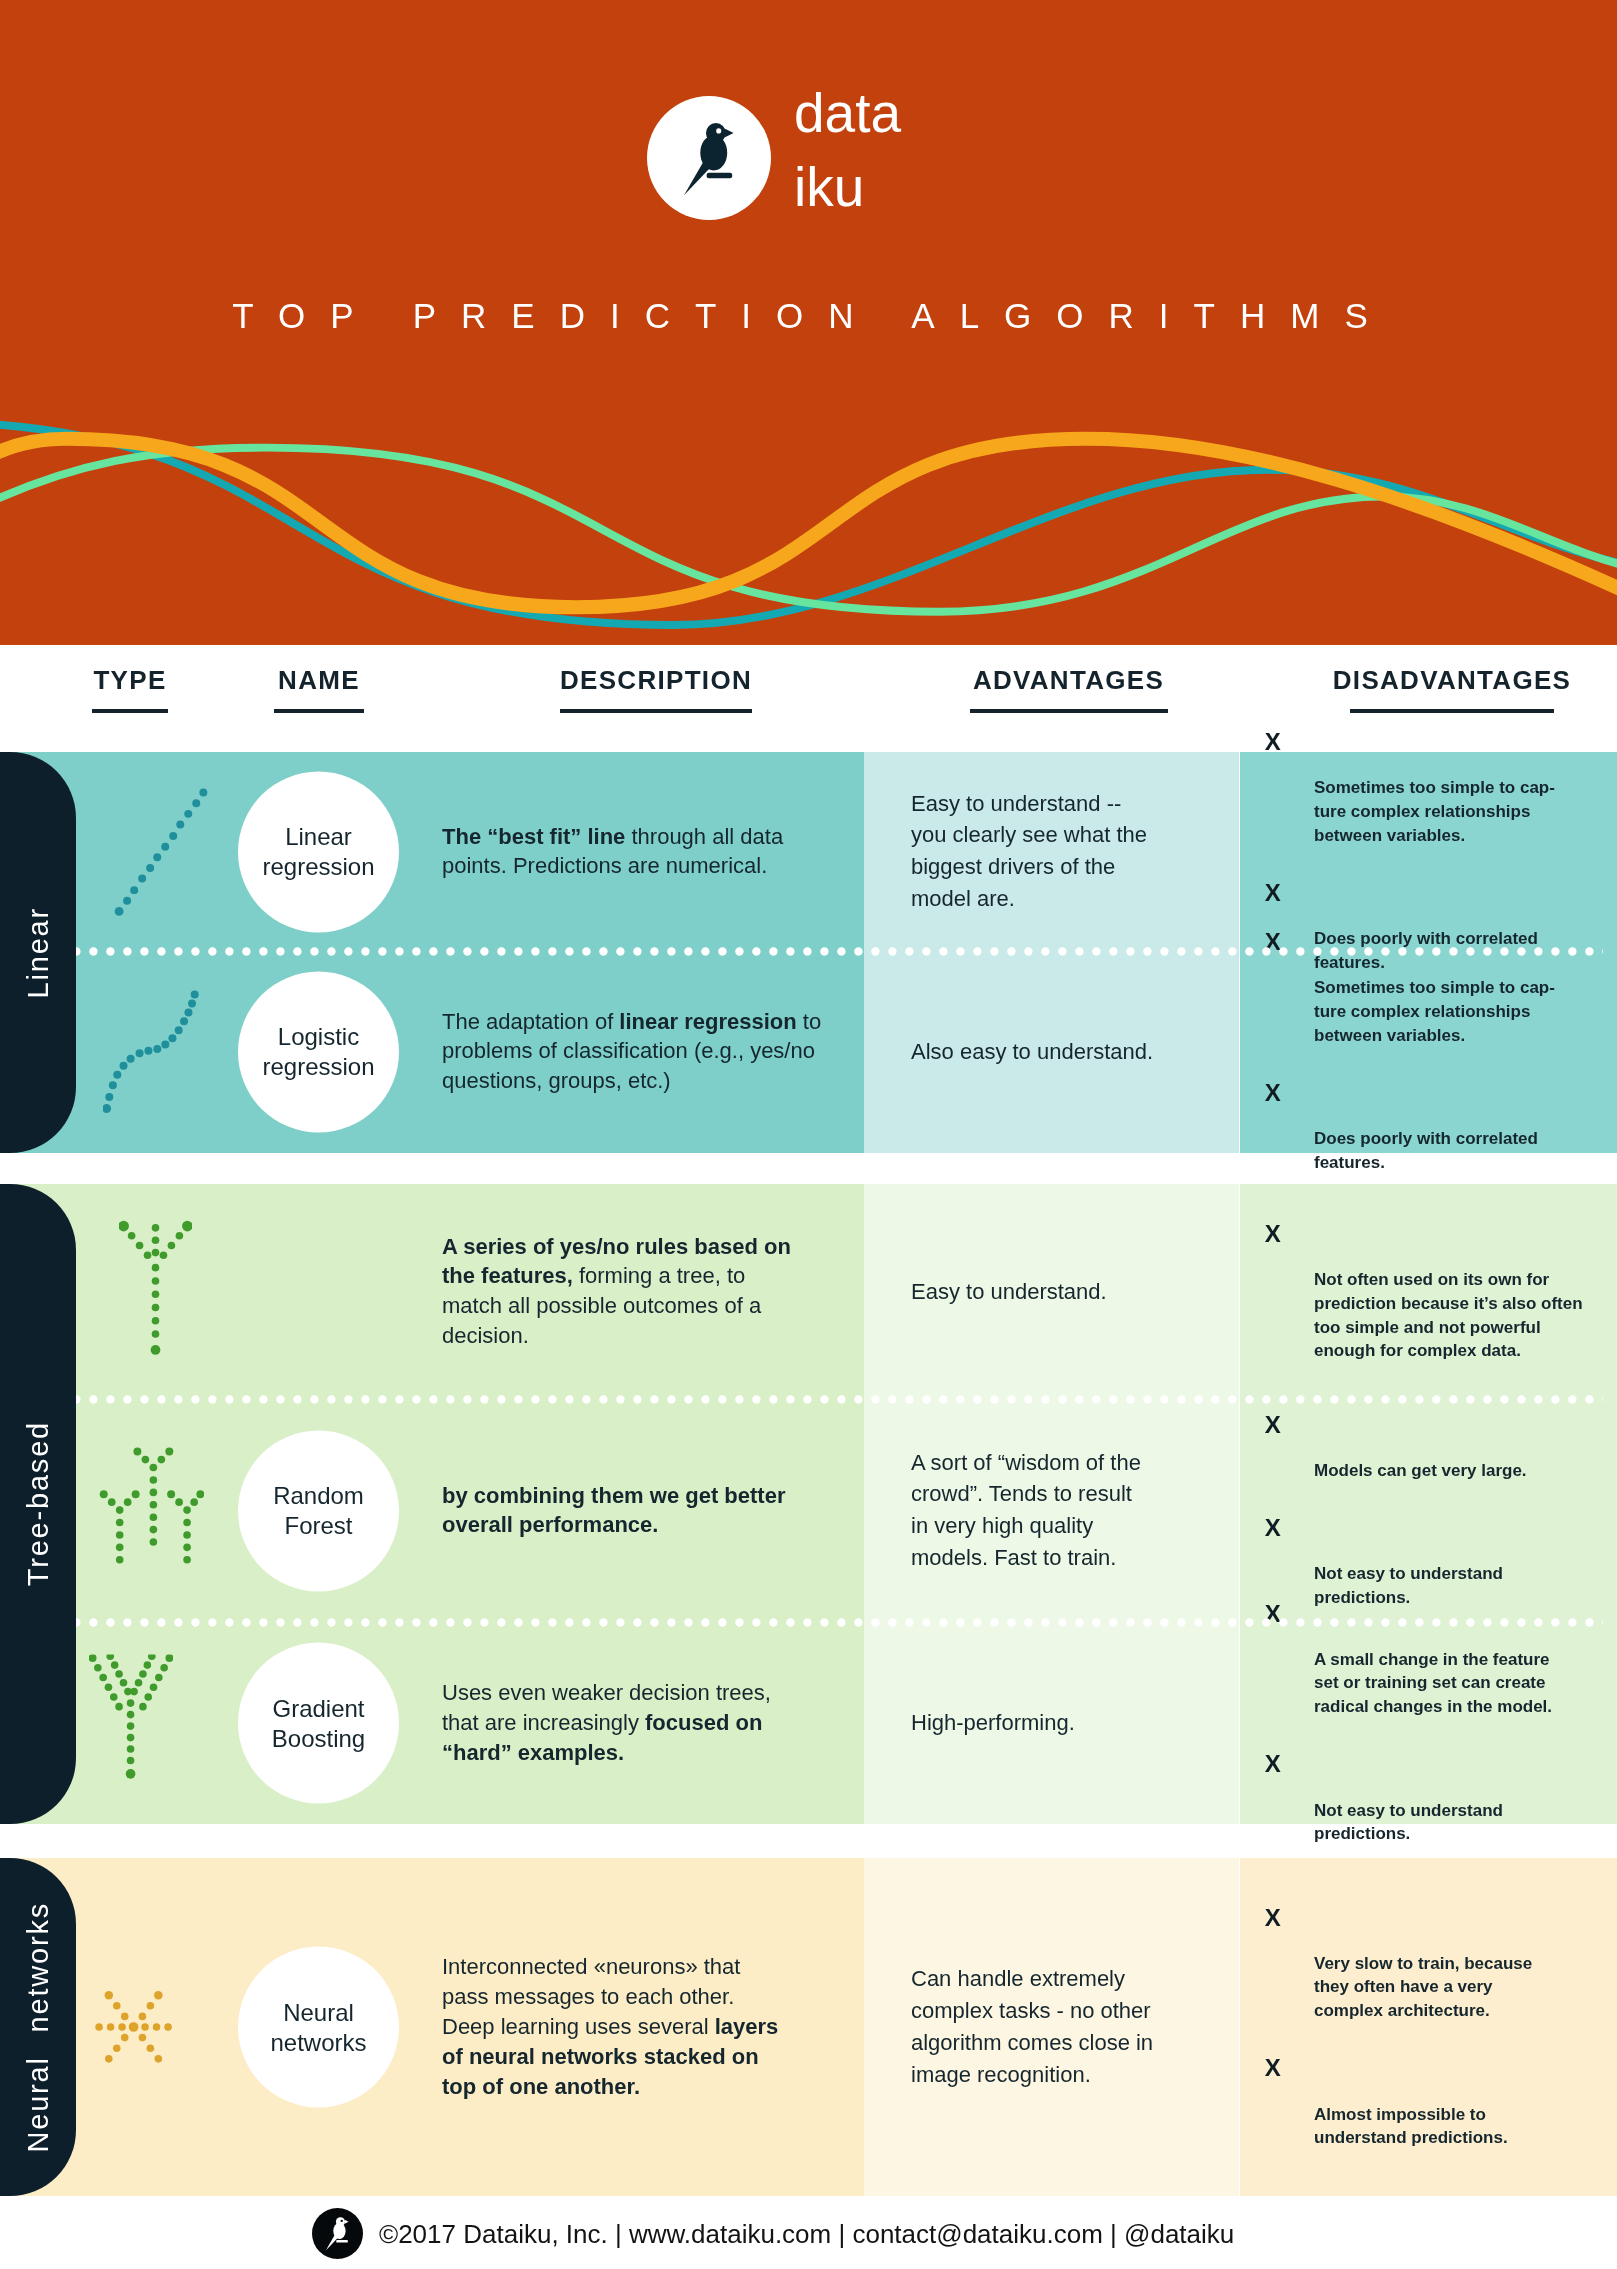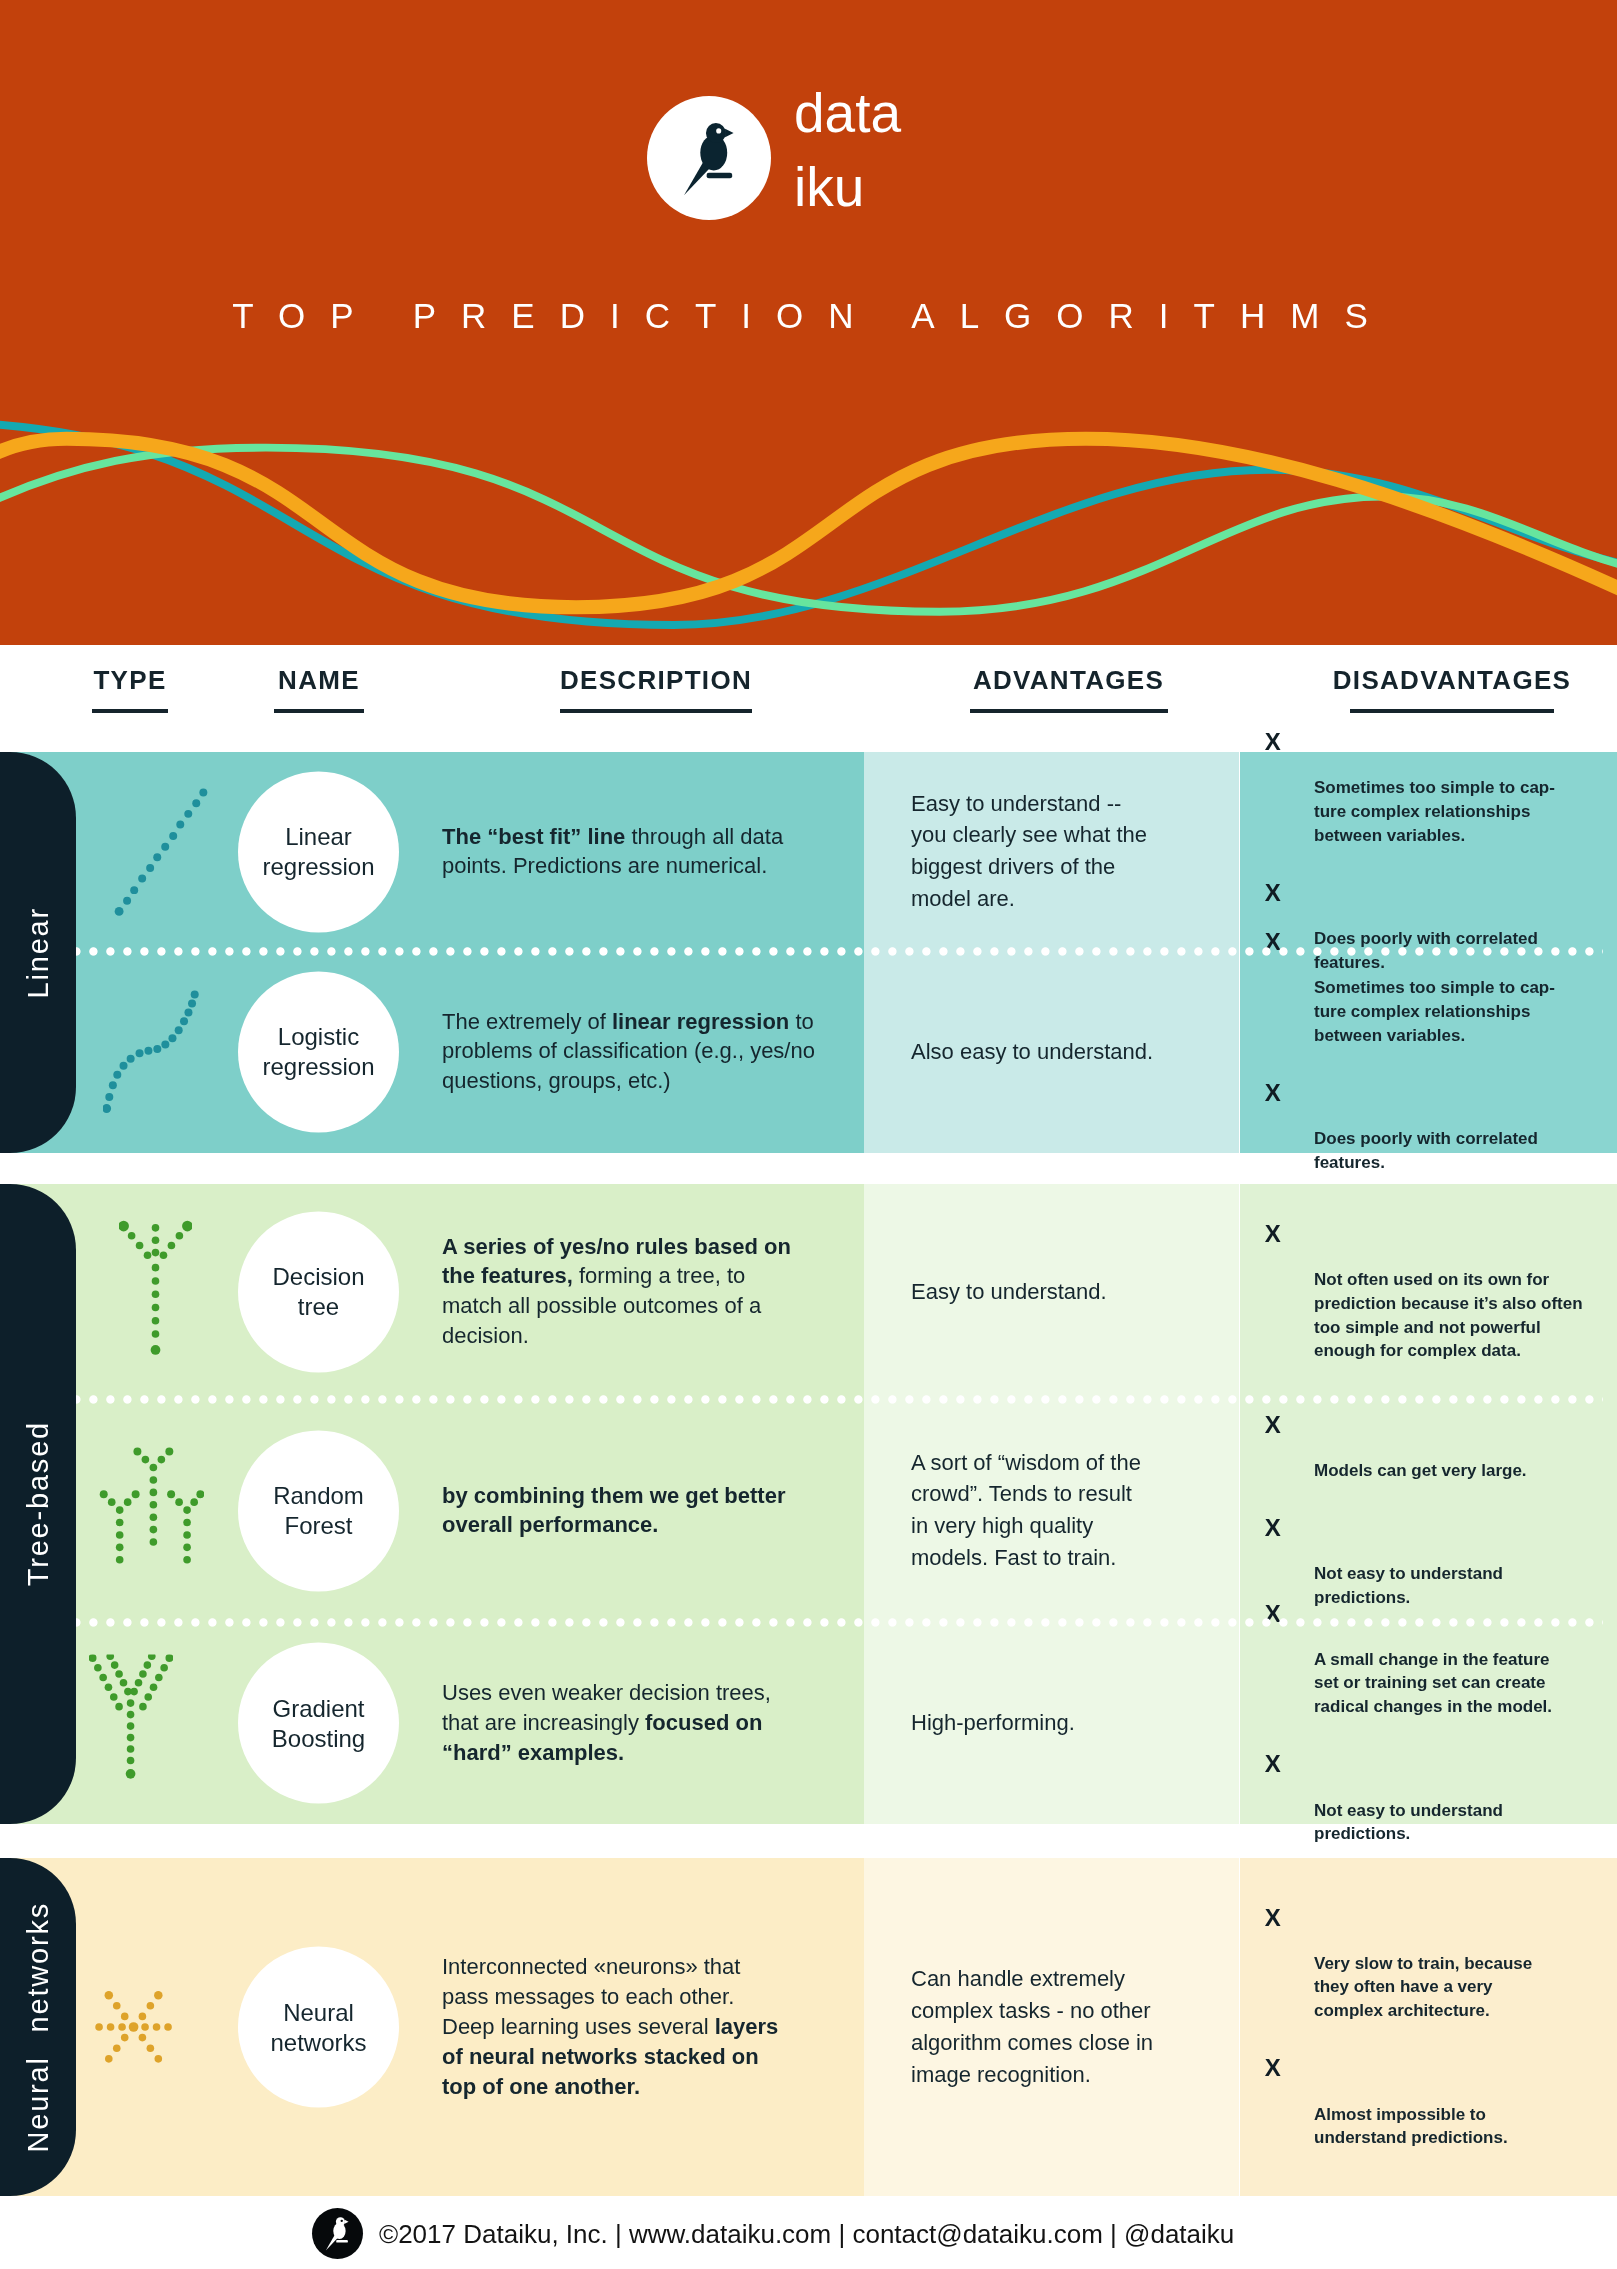--- a/index.html
+++ b/index.html
@@ -175,21 +175,21 @@
               <circle cx="85" cy="48" r="4.5"></circle>
             <circle cx="91" cy="38" r="4.5"></circle>
               <circle cx="96" cy="28" r="4.5"></circle>
               <circle cx="100" cy="18" r="4.5"></circle>
             <circle cx="103" cy="8" r="4.5"></circle>
           </g>
         </svg>
       </div>
       <div class="name-circle">Logistic
 regression</div>
-      <div class="desc"><span>The extremely of </span><b>linear regression</b><span> to
+      <div class="desc"><span>The adaptation of </span><b>linear regression</b><span> to
 problems of classification (e.g., yes/no
 questions, groups, etc.)</span></div>
       <div class="adv">Also easy to understand.</div>
       <div class="dis">
         <div class="dis-item">
           <span class="dis-x">X</span>
           <span>Sometimes too simple to cap-
 ture complex relationships
 between variables.</span>
         </div>
@@ -228,22 +228,20 @@
             <circle cx="41" cy="55" r="4.3"></circle>
               <circle cx="41" cy="70" r="4.3"></circle>
               <circle cx="41" cy="85" r="4.3"></circle>
             <circle cx="41" cy="100" r="4.3"></circle>
               <circle cx="41" cy="115" r="4.3"></circle>
               <circle cx="41" cy="130" r="4.3"></circle>
             <circle cx="41" cy="148" r="5.5"></circle>
           </g>
         </svg>
       </div>
-      <div class="name-circle">Decision
-tree</div>
       <div class="desc"><b>A series of yes/no rules based on
 the features,</b><span> forming a tree, to
 match all possible outcomes of a
 decision.</span></div>
       <div class="adv">Easy to understand.</div>
       <div class="dis">
         <div class="dis-item">
           <span class="dis-x">X</span>
           <span>Not often used on its own for
 prediction because it’s also often

